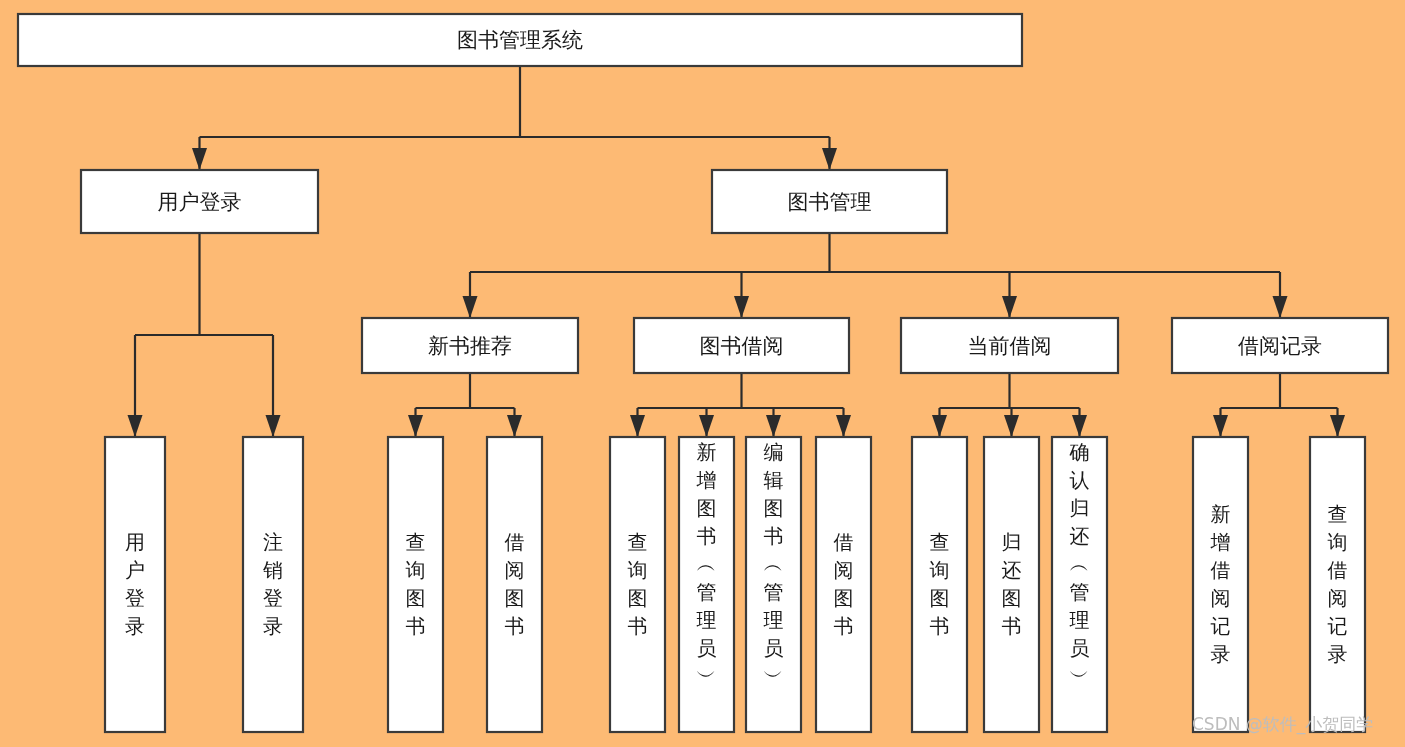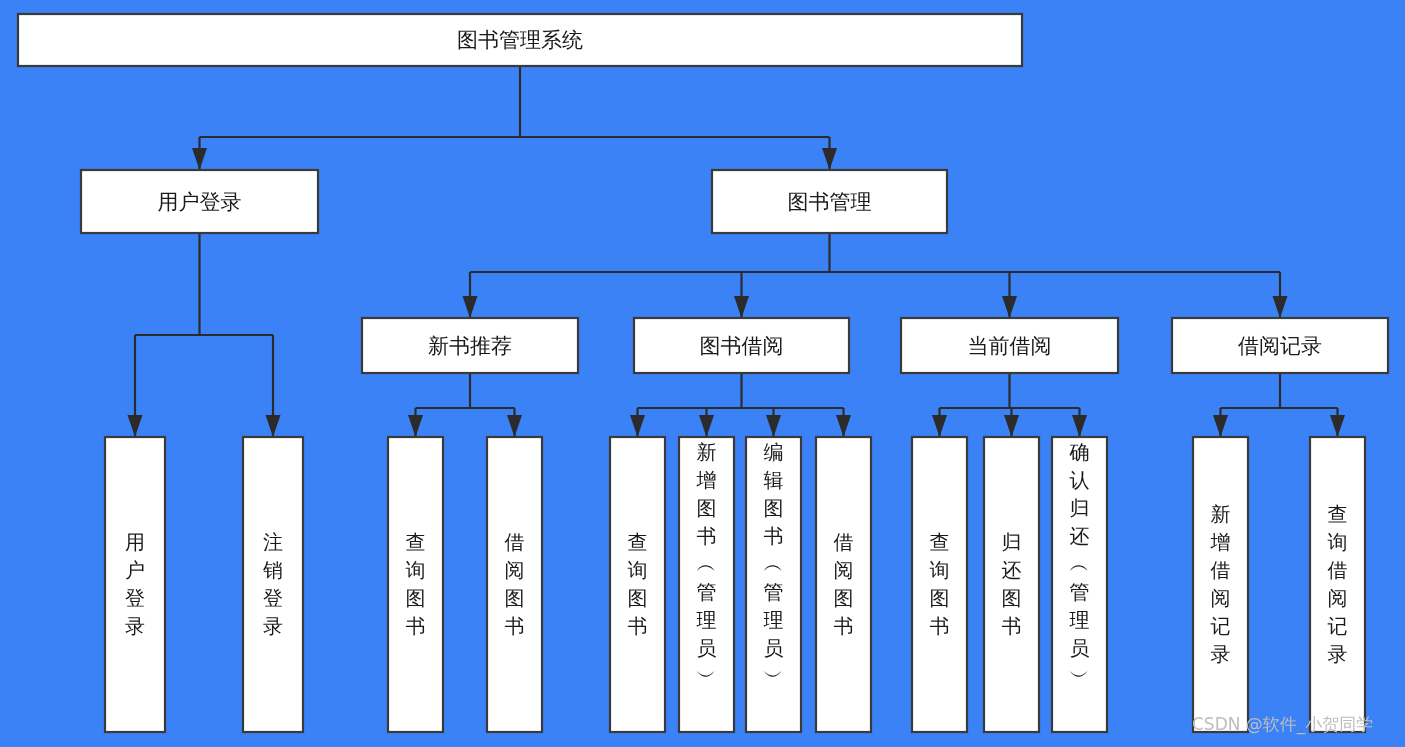--- a/index.html
+++ b/index.html
@@ -10,21 +10,21 @@
   body {
     width: 1405px;
     height: 747px;
     font-family: "DejaVu Sans", "Liberation Sans", sans-serif;
     overflow: hidden;
   }
   #diagram-root {
     position: relative;
     width: 1405px;
     height: 747px;
-    background: #3b82f6;
+    background: #fdba74;
   }
   svg.canvas {
     position: absolute;
     left: 0;
     top: 0;
     width: 1405px;
     height: 747px;
   }
   .node-box {
     fill: #ffffff;

